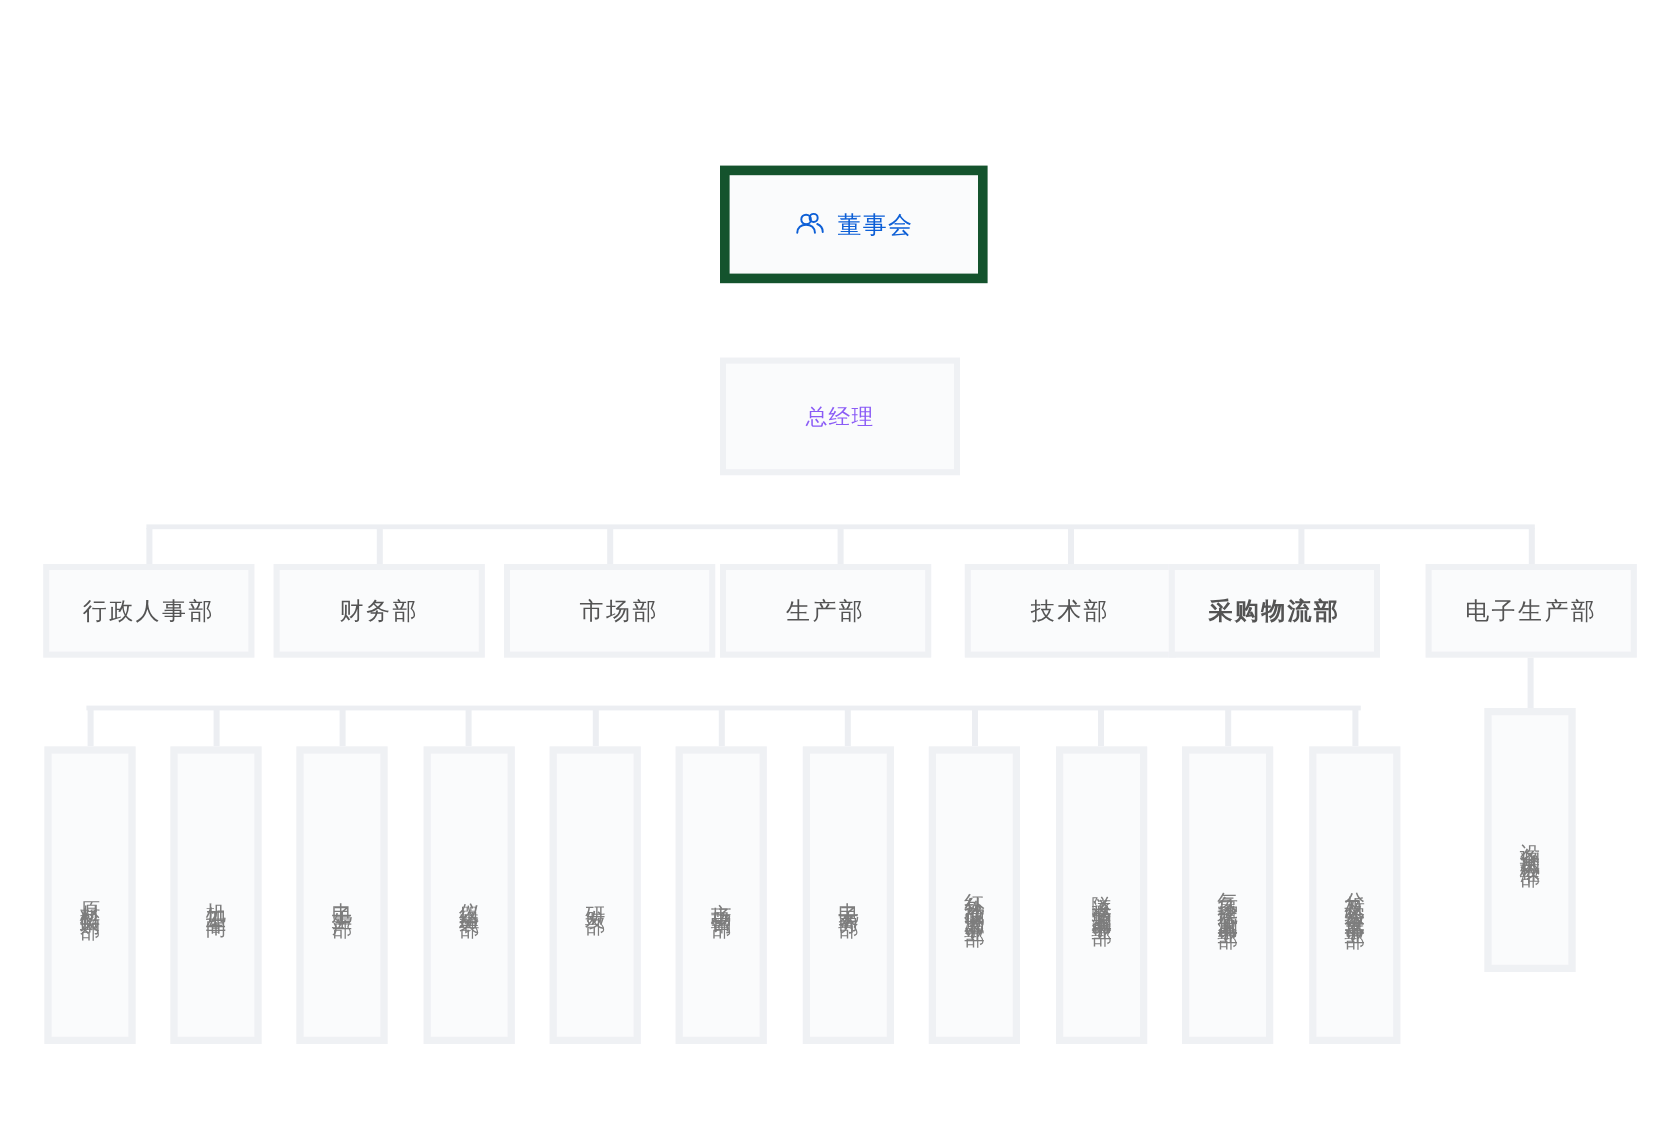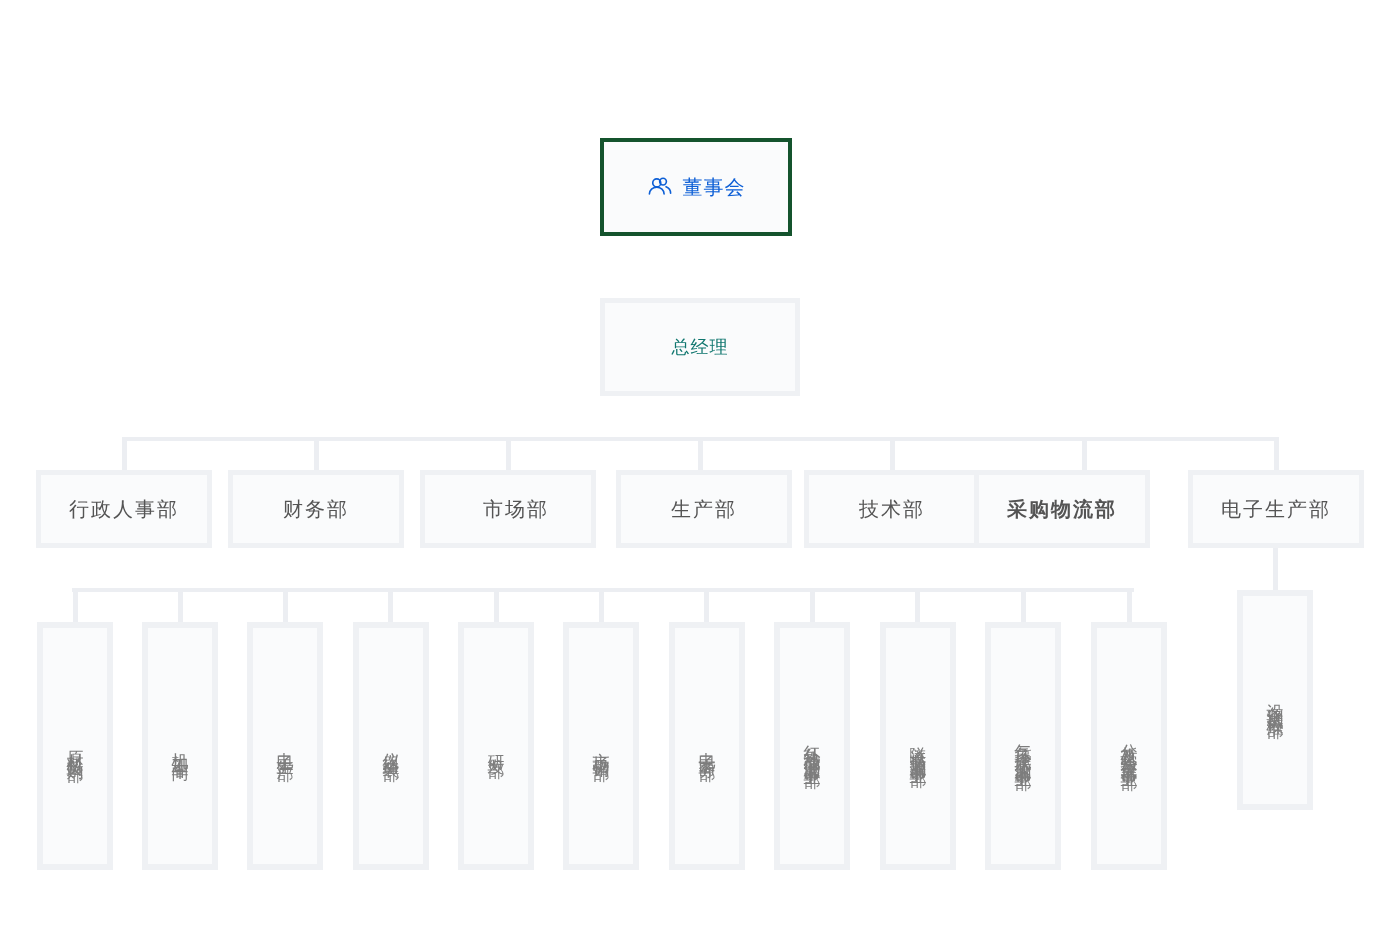--- a/index.html
+++ b/index.html
@@ -8,38 +8,38 @@
 
   .node {
     position:absolute; box-sizing:border-box;
     background:#fafbfc; border:5px solid #eff1f4;
     display:flex; align-items:center; justify-content:center;
     cursor:pointer;
   }
 
   
   .node.root {
-    left:600px; top:138px; width:192px; height:98px;
-    border:4px solid #14532d; color:#0d5fd6;
+    left:600px; top:138px; width:223px; height:98px;
+    border:8px solid #14532d; color:#0d5fd6;
     font-size:20px; font-weight:500; letter-spacing:1px; gap:10px;
   }
   .node.root .team-ic { display:flex; align-items:center; }
 
   
   .node.gm {
     left:600px; top:298px; width:200px; height:98px;
-    font-size:18px; color:#0f766e; letter-spacing:1px;
+    font-size:18px; color:#8b5cf6; letter-spacing:1px;
   }
 
   
   .node.dept { top:470px; width:176px; height:78px; font-size:20px; color:#545454; letter-spacing:2px; }
   .row3 .dept:nth-child(1){ left:36px; }
   .row3 .dept:nth-child(2){ left:228px; }
   .row3 .dept:nth-child(3){ left:420px;padding-left:16px; }
-  .row3 .dept:nth-child(4){ left:616px;text-align:right; }
+  .row3 .dept:nth-child(4){ left:600px;text-align:right; }
   .row3 .dept:nth-child(5){ left:804px; }
   .row3 .dept:nth-child(6){ left:974px;font-weight:bold; }
   .row3 .dept:nth-child(7){ left:1188px; }
 
   
   .node.sub { top:622px; width:76px; height:248px; border-width:6px; }
   .row4 .sub:nth-child(1){ left:37px; }
   .row4 .sub:nth-child(2){ left:142px; }
   .row4 .sub:nth-child(3){ left:247px; }
   .row4 .sub:nth-child(4){ left:353px; }

